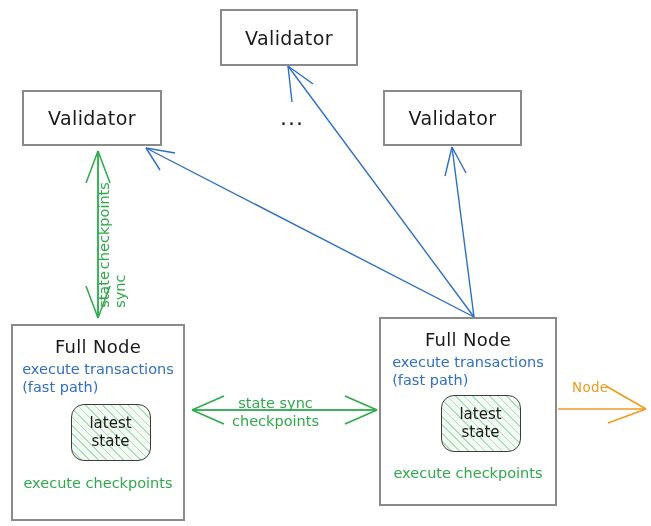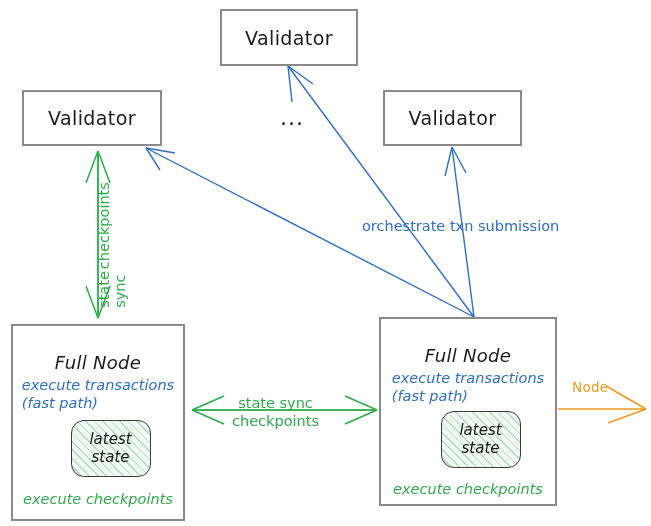--- a/index.html
+++ b/index.html
@@ -32,22 +32,21 @@
   .validator-label {
     font-family: "DejaVu Sans", sans-serif;
     font-size: 19px;
     color: #1a1a1a;
     letter-spacing: 0.4px;
   }
   .fullnode-box {
     display: flex;
     flex-direction: column;
     align-items: center;
-    padding-top: 26px;
-    font-style: italic;
+    padding-top: 10px;
   }
   .fullnode-title {
     font-family: "DejaVu Sans", sans-serif;
     font-size: 18px;
     color: #1a1a1a;
     letter-spacing: 0.3px;
     margin-bottom: 4px;
   }
   .fullnode-sub {
     font-family: "DejaVu Sans", sans-serif;
@@ -208,17 +207,16 @@
       <div class="lbl-green">state sync</div>
       <div class="lbl-green">checkpoints</div>
     </div>
   </div>
 
   <div class="edge-label" style="left:232px; top:394px; text-align:center; line-height:1.25;">
     <div class="lbl-green">state sync</div>
     <div class="lbl-green">checkpoints</div>
   </div>
 
-  <div class="edge-label lbl-blue" style="left:362px; top:218px;">orchestrate txn submission</div>
 
   <div class="edge-label lbl-orange" style="left:572px; top:379px;">Node</div>
 
 </div>
 
 </body></html>

